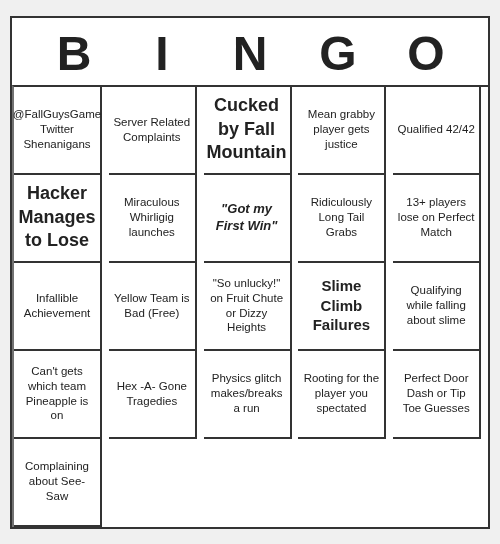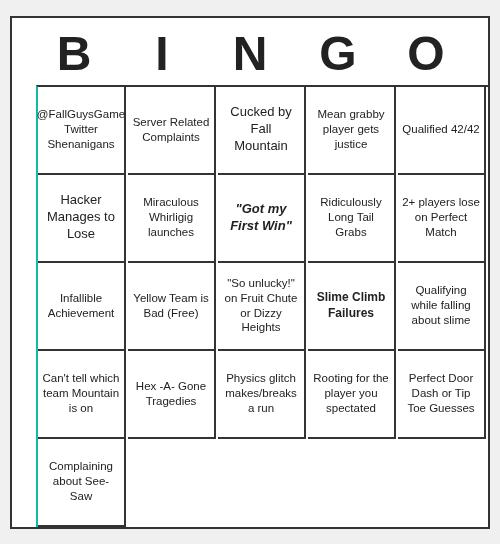--- a/index.html
+++ b/index.html
@@ -26,44 +26,43 @@
       font-size: 48px;
       font-weight: bold;
       width: 88px;
       text-align: center;
       color: #222;
     }
     .bingo-grid {
       display: grid;
       grid-template-columns: repeat(5, 1fr);
       border-top: 2px solid #333;
-      border-left: 2px solid #14b8a6;
-      margin-left: 24px;
+      border-left: 2px solid #737373;
     }
     .bingo-cell {
       border-right: 2px solid #333;
       border-bottom: 2px solid #333;
       width: 88px;
       height: 88px;
       display: flex;
       align-items: center;
       justify-content: center;
       text-align: center;
       font-size: 11.5px;
       line-height: 1.3;
       padding: 4px;
       color: #222;
     }
     .bingo-cell.bold {
-      font-weight: normal;
-      font-size: 13px;
+      font-weight: bold;
+      font-size: 18px;
     }
     .bingo-cell.large-bold {
       font-weight: bold;
-      font-size: 12px;
+      font-size: 15px;
     }
     .bingo-cell.italic {
       font-style: italic;
       font-weight: bold;
       font-size: 13px;
     }
   </style>
 </head>
 <body>
 
@@ -80,26 +79,26 @@
 
   <div class="bingo-cell">@FallGuysGame Twitter Shenanigans</div>
       <div class="bingo-cell">Server Related Complaints</div>
       <div class="bingo-cell bold">Cucked by Fall Mountain</div>
       <div class="bingo-cell">Mean grabby player gets justice</div>
       <div class="bingo-cell">Qualified 42/42</div>
       <div class="bingo-cell bold">Hacker Manages to Lose</div>
       <div class="bingo-cell">Miraculous Whirligig launches</div>
       <div class="bingo-cell italic">"Got my First Win"</div>
       <div class="bingo-cell">Ridiculously Long Tail Grabs</div>
-      <div class="bingo-cell">2+ players lose on Perfect Match</div>
+      <div class="bingo-cell">13+ players lose on Perfect Match</div>
       <div class="bingo-cell">Infallible Achievement</div>
       <div class="bingo-cell">Yellow Team is Bad (Free)</div>
       <div class="bingo-cell">"So unlucky!" on Fruit Chute or Dizzy Heights</div>
       <div class="bingo-cell large-bold">Slime Climb Failures</div>
       <div class="bingo-cell">Qualifying while falling about slime</div>
-      <div class="bingo-cell">Can't tell which team Mountain is on</div>
+      <div class="bingo-cell">Can't gets which team Pineapple is on</div>
       <div class="bingo-cell">Hex -A- Gone Tragedies</div>
       <div class="bingo-cell">Physics glitch makes/breaks a run</div>
       <div class="bingo-cell">Rooting for the player you spectated</div>
       <div class="bingo-cell">Perfect Door Dash or Tip Toe Guesses</div>
       <div class="bingo-cell">Complaining about See-Saw</div>
     </div>
 </div>
 
 </body></html>

